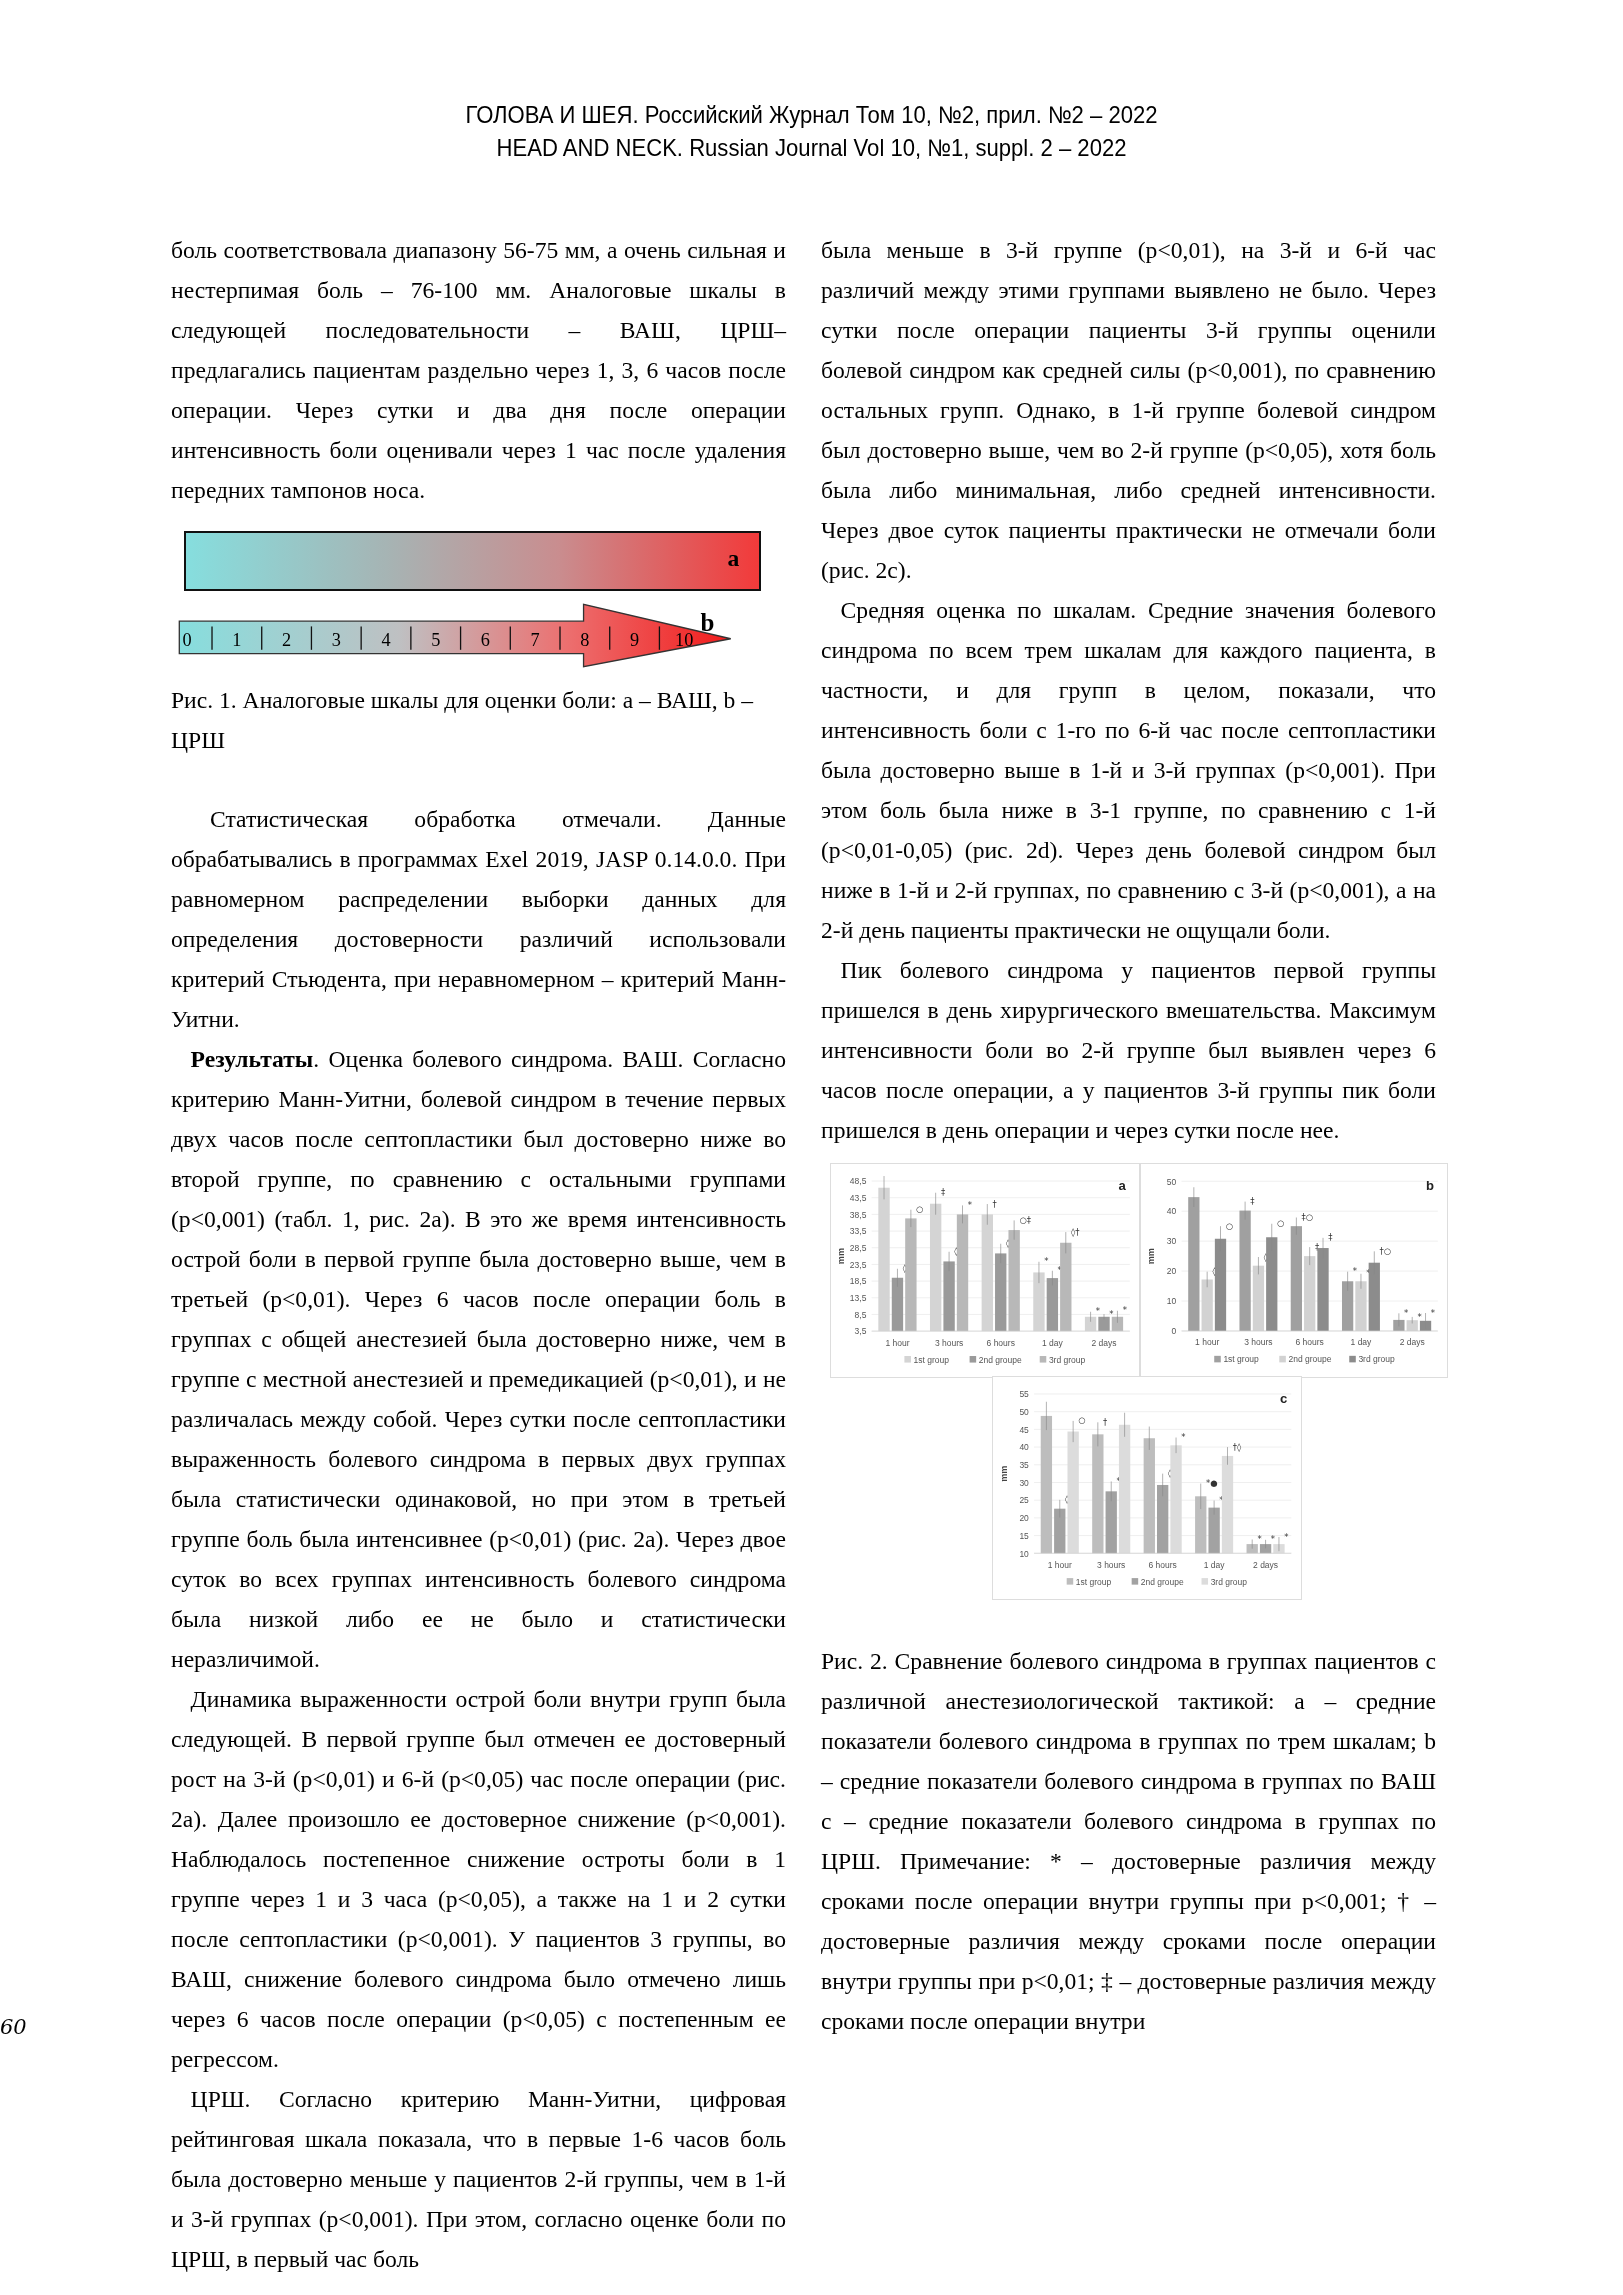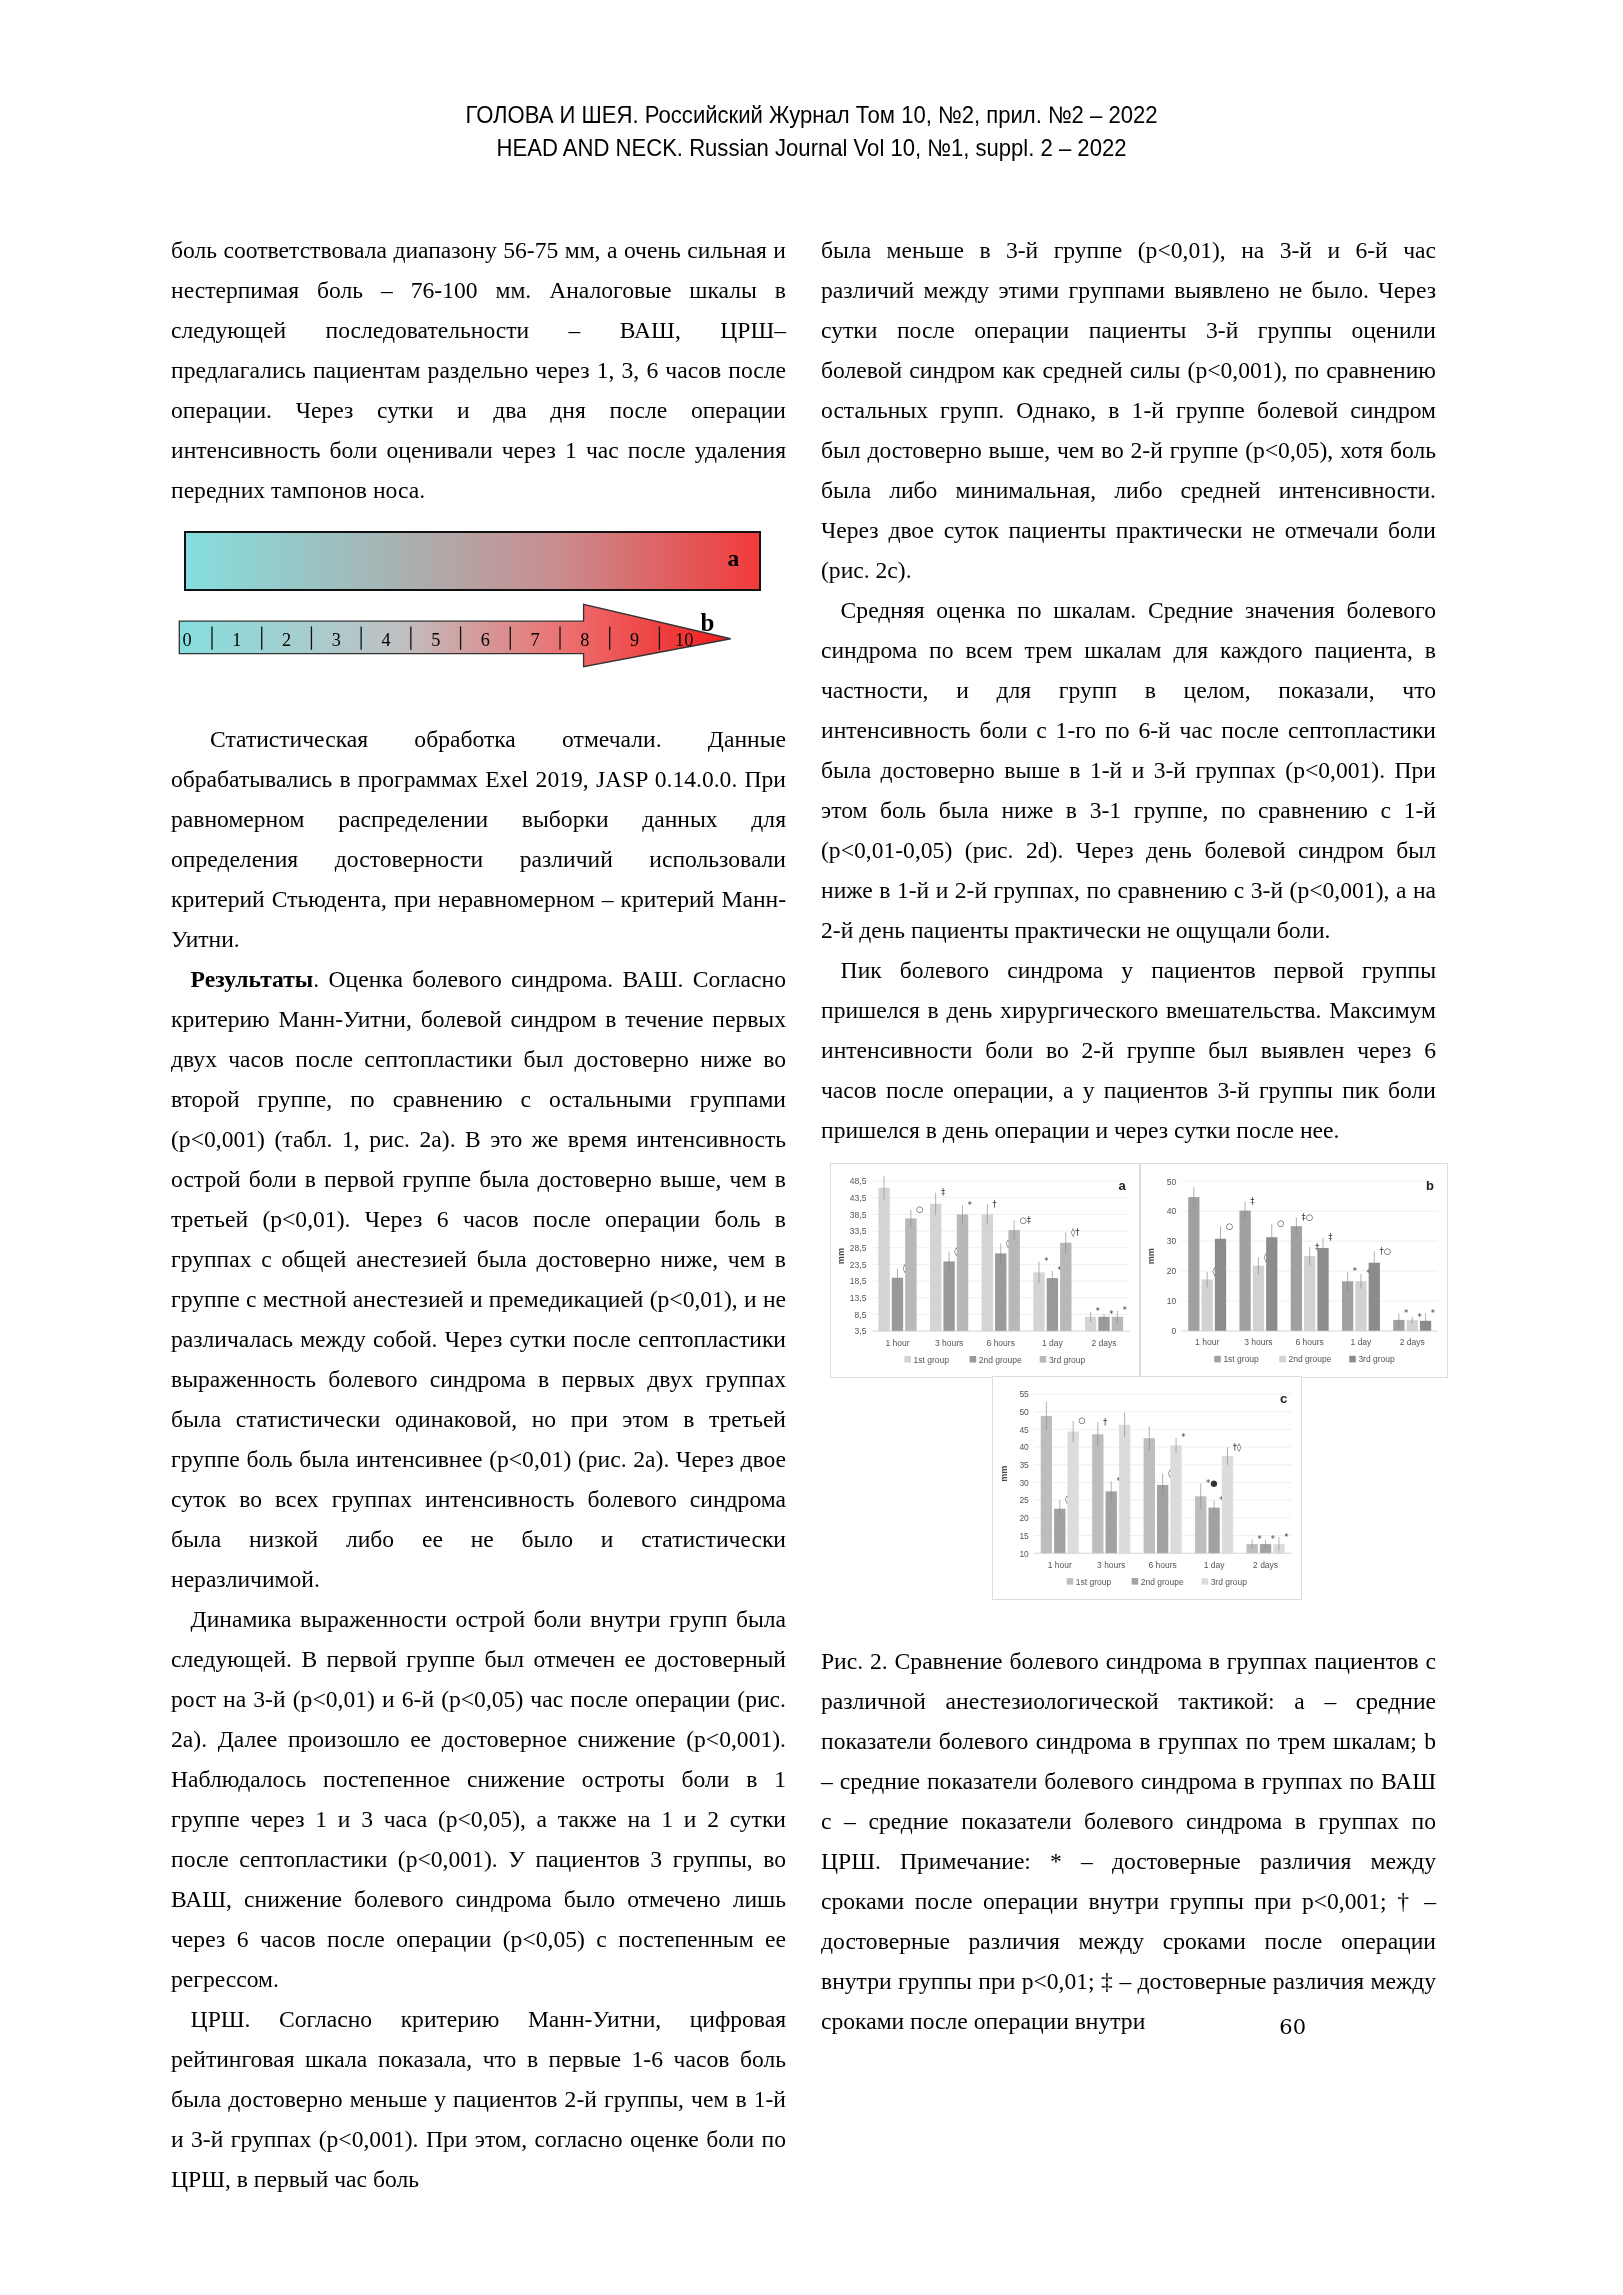--- a/index.html
+++ b/index.html
@@ -17,22 +17,22 @@
   .vas-bar { position: absolute; left: 13px; top: 21px; width: 573px; height: 56px;
     border: 2px solid #111; background: linear-gradient(to right, #86dede, #a6b4b4 35%, #c98d8f 65%, #f23a3a); }
   .vas-label { position: absolute; right: 19.6px; top: 5.2px; font-weight: bold; font-size: 23.6px; }
   .nrs { position: absolute; left: 6.5px; top: 93px; width: 556px; height: 65px; }
   .nrs svg { width: 100%; height: 100%; }
   .nrs-label { position: absolute; left: 523px; top: 0px; font-weight: bold; font-size: 25px; }
   .spacer { height: 39px; }
   .charts { position: relative; width: 615px; height: 478px; margin-top: 13px; }
   .chart { position: absolute; border: 0.7px solid #ddd; background: #fff; }
   .chart svg { width: 100%; height: 100%; display: block; }
-  .page-num { position: absolute; top: 2015px; left: 0; width: 1306px; text-align: right;
-    font-family: "DejaVu Serif", serif; font-size: 21px; }
+  .page-num { position: absolute; top: 2015px; left: 0; width: 1306px; text-align: left;
+    font-family: "DejaVu Serif", serif; font-size: 21px; font-style: italic; }
 </style>
 </head>
 <body>
 
 <div class="header">
   <div>ГОЛОВА И ШЕЯ. Российский Журнал Том 10, №2, прил. №2 – 2022</div>
   <div>HEAD AND NECK. Russian Journal Vol 10, №1, suppl. 2 – 2022</div>
 </div>
 
 <div class="col" id="left-col">
@@ -74,20 +74,21 @@
             <line x1="660" x2="660" y1="36" y2="72" stroke="#111" stroke-width="2"></line>
             <text x="698" y="66" font-size="28" font-family="Liberation Serif, serif" text-anchor="middle">9</text>
             <line x1="736" x2="736" y1="36" y2="72" stroke="#111" stroke-width="2"></line>
             <text x="774" y="66" font-size="28" font-family="Liberation Serif, serif" text-anchor="middle">10</text>
           </g>
       </svg>
       <span class="nrs-label">b</span>
     </div>
   </div>
 
+  <p style="text-align:left;">Рис. 1. Аналоговые шкалы для оценки боли: а – ВАШ, b – ЦРШ</p>
   <div class="spacer"></div>
   <p class="indent2">Статистическая обработка отмечали. Данные обрабатывались в программах Exel 2019, JASP 0.14.0.0. При равномерном распределении выборки данных для определения достоверности различий использовали критерий Стьюдента, при неравномерном – критерий Манн-Уитни.</p>
   <p class="indent"><b>Результаты</b><span>. Оценка болевого синдрома. ВАШ. Согласно критерию Манн-Уитни, болевой синдром в течение первых двух часов после септопластики был достоверно ниже во второй группе, по сравнению с остальными группами (p&lt;0,001) (табл. 1, рис. 2а). В это же время интенсивность острой боли в первой группе была достоверно выше, чем в третьей (p&lt;0,01). Через 6 часов после операции боль в группах с общей анестезией была достоверно ниже, чем в группе с местной анестезией и премедикацией (p&lt;0,01), и не различалась между собой. Через сутки после септопластики выраженность болевого синдрома в первых двух группах была статистически одинаковой, но при этом в третьей группе боль была интенсивнее (p&lt;0,01) (рис. 2а). Через двое суток во всех группах интенсивность болевого синдрома была низкой либо ее не было и статистически неразличимой.</span></p>
   <p class="indent">Динамика выраженности острой боли внутри групп была следующей. В первой группе был отмечен ее достоверный рост на 3-й (p&lt;0,01) и 6-й (p&lt;0,05) час после операции (рис. 2а). Далее произошло ее достоверное снижение (p&lt;0,001). Наблюдалось постепенное снижение остроты боли в 1 группе через 1 и 3 часа (p&lt;0,05), а также на 1 и 2 сутки после септопластики (p&lt;0,001). У пациентов 3 группы, во ВАШ, снижение болевого синдрома было отмечено лишь через 6 часов после операции (p&lt;0,05) с постепенным ее регрессом.</p>
   <p class="indent">ЦРШ. Согласно критерию Манн-Уитни, цифровая рейтинговая шкала показала, что в первые 1-6 часов боль была достоверно меньше у пациентов 2-й группы, чем в 1-й и 3-й группах (p&lt;0,001). При этом, согласно оценке боли по ЦРШ, в первый час боль</p>
 </div>
 
 <div class="col" id="right-col">
   <p>была меньше в 3-й группе (p&lt;0,01), на 3-й и 6-й час различий между этими группами выявлено не было. Через сутки после операции пациенты 3-й группы оценили болевой синдром как средней силы (p&lt;0,001), по сравнению остальных групп. Однако, в 1-й группе болевой синдром был достоверно выше, чем во 2-й группе (p&lt;0,05), хотя боль была либо минимальная, либо средней интенсивности. Через двое суток пациенты практически не отмечали боли (рис. 2с).</p>
   <p class="indent">Средняя оценка по шкалам. Средние значения болевого синдрома по всем трем шкалам для каждого пациента, в частности, и для групп в целом, показали, что интенсивность боли с 1-го по 6-й час после септопластики была достоверно выше в 1-й и 3-й группах (p&lt;0,001). При этом боль была ниже в 3-1 группе, по сравнению с 1-й (p&lt;0,01-0,05) (рис. 2d). Через день болевой синдром был ниже в 1-й и 2-й группах, по сравнению с 3-й (p&lt;0,001), а на 2-й день пациенты практически не ощущали боли.</p>

